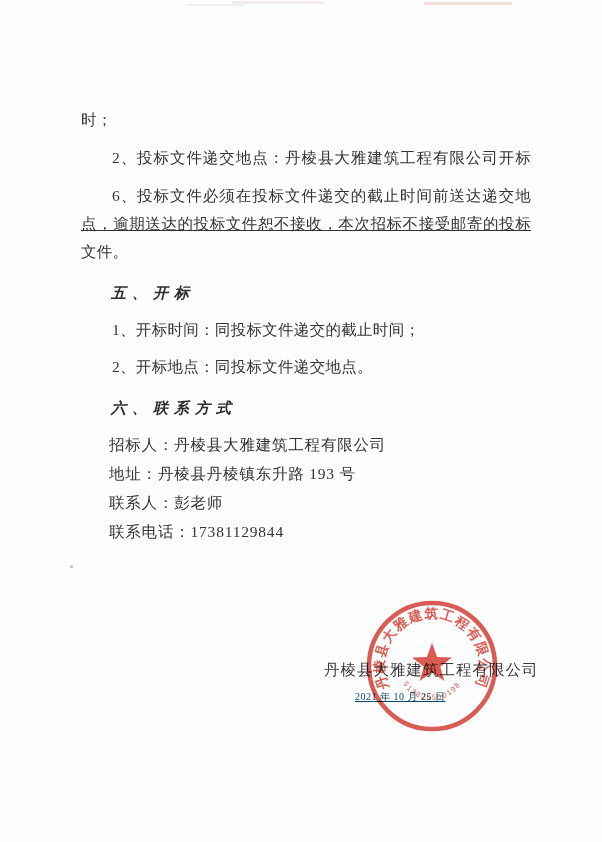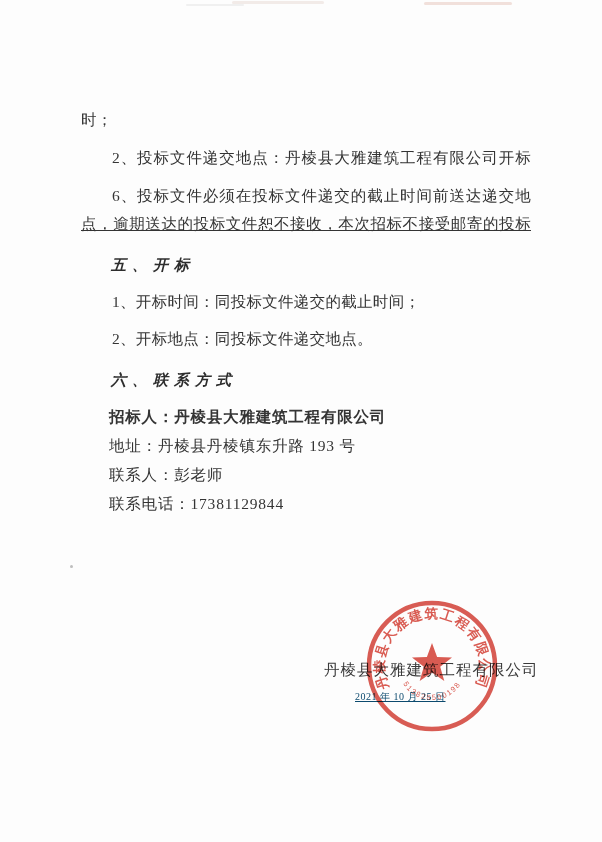--- a/index.html
+++ b/index.html
@@ -53,21 +53,21 @@
     text-indent: 2em;
     letter-spacing: 6px;
     margin-top: 13px;
     font-family: "Liberation Sans", "DejaVu Sans", sans-serif;
     font-size: 15px;
     color: #2d2d2d;
     font-style: italic;
   }
   .line.item { text-indent: 2em; margin-top: 9px; }
   .line.contact { padding-left: 28px; line-height: 29px; letter-spacing: 0.8px; }
-  .line.heading + .line.contact { margin-top: 8px; font-weight: bold; }
+  .line.heading + .line.contact { margin-top: 8px; }
 
   
   .sig-company {
     position: absolute; left: 324px; top: 660px;
     font-size: 15.5px; letter-spacing: 1px; color: #3a3a3a;
     white-space: nowrap;
   }
   .sig-date {
     position: absolute; left: 355px; top: 690px;
     font-size: 10px; letter-spacing: 0.5px; color: #0c4a6e;
@@ -96,20 +96,21 @@
   <div class="smudge a"></div>
   <div class="smudge b"></div>
   <div class="smudge c"></div>
   <div class="dot-artifact"></div>
 
   <div class="doc">
       <div class="line cont">时；</div>
       <div class="line j-first">2、投标文件递交地点：丹棱县大雅建筑工程有限公司开标</div>
       <div class="line j-first">6、投标文件必须在投标文件递交的截止时间前送达递交地</div>
       <div class="line j-cont">点，逾期送达的投标文件恕不接收，本次招标不接受邮寄的投标</div>
+      <div class="line cont">文件。</div>
       <div class="line heading">五、开标</div>
       <div class="line item">1、开标时间：同投标文件递交的截止时间；</div>
       <div class="line item">2、开标地点：同投标文件递交地点。</div>
       <div class="line heading">六、联系方式</div>
       <div class="line contact">招标人：丹棱县大雅建筑工程有限公司</div>
       <div class="line contact">地址：丹棱县丹棱镇东升路 193 号</div>
       <div class="line contact">联系人：彭老师</div>
       <div class="line contact">联系电话：17381129844</div>
     </div>
 

